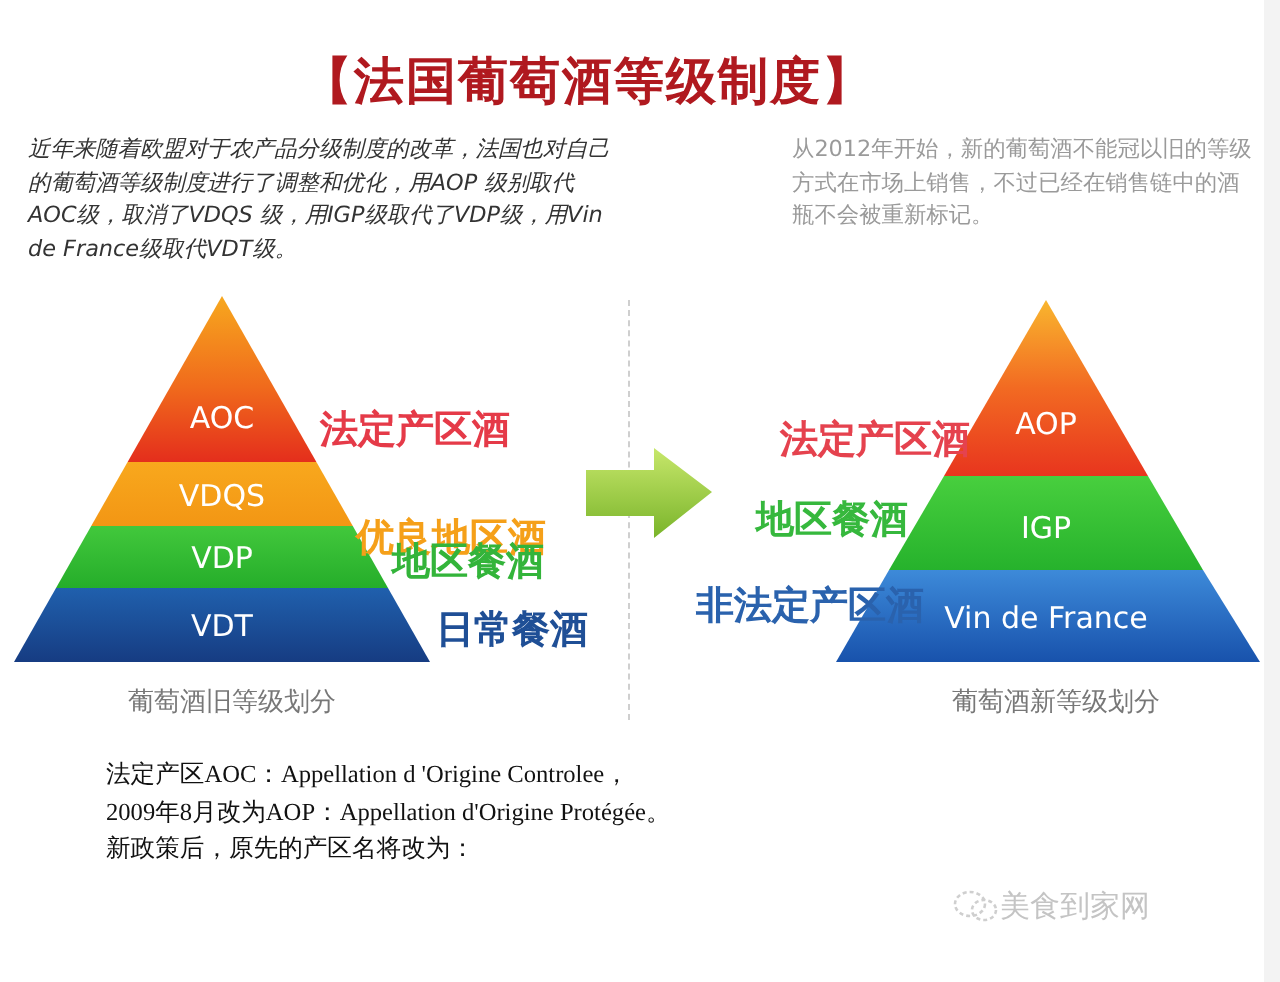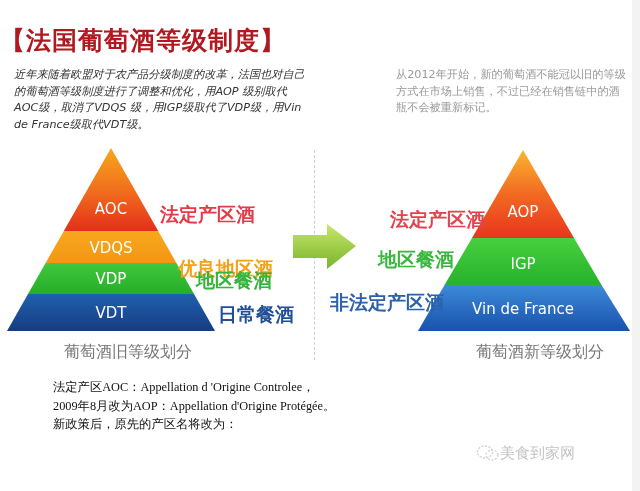--- a/index.html
+++ b/index.html
@@ -1,24 +1,24 @@
 <!DOCTYPE html>
 <html><head>
 <meta charset="utf-8">
 <style>
   html, body { margin: 0; padding: 0; background: #ffffff; }
   body { width: 640px; height: 491px; position: relative; overflow: hidden;
          font-family: "DejaVu Sans", "Liberation Sans", sans-serif; }
   .abs { position: absolute; }
-  .title { left: 0; width: 588px; top: 24px; font-size: 25px;
+  .title { left: 0; width: 588px; top: 24px; text-align: center; font-size: 25px;
            font-weight: bold; letter-spacing: 1px; white-space: nowrap; }
   .intro-left { left: 14px; top: 67px; width: 296px; font-size: 11.2px; line-height: 16.5px; color: #333; font-style: italic; }
   .intro-right { left: 396px; top: 67px; width: 230px; font-size: 11.2px; line-height: 16.5px; color: #9a9a9a; }
   .divider { left: 314px; top: 150px; height: 210px; border-left: 1px dashed #cfcfcf; width: 0; }
-  .caption { font-size: 16px; color: #777; white-space: nowrap; }
+  .caption { font-size: 13px; color: #777; white-space: nowrap; }
   .tag { font-size: 19px; font-weight: bold; white-space: nowrap; }
   .pyr-svg { left: 0; top: 0; }
   .tier-label { font-family: "DejaVu Sans", sans-serif; font-size: 15px; fill: #ffffff; text-anchor: middle; }
   .notes { left: 17px; top: 378px; width: 600px; font-size: 12.3px; line-height: 18.6px; color: #111;
            font-family: Liberation Serif, serif; white-space: nowrap; margin-left: 36px; }
   .note-line { display: block; }
   .watermark { left: 476px; top: 444px; font-size: 15px; color: #c4c4c4; white-space: nowrap; display: flex; align-items: flex-start; gap: 0; }
   .right-edge { left: 632px; top: 0; width: 8px; height: 491px; background: #f3f3f3; }
 </style>
 </head>
@@ -97,21 +97,21 @@
 </svg>
 
 <div class="abs tag" style="left:160px; top:202px; color:#e53a48;">法定产区酒</div>
 <div class="abs tag" style="left:178px; top:236px; color:#f5a019;margin-top:20px;">优良地区酒</div>
 <div class="abs tag" style="left:196px; top:268px; color:#33b43a;">地区餐酒</div>
 <div class="abs tag" style="left:218px; top:302px; color:#1f4f96;">日常餐酒</div>
 <div class="abs caption" style="left:64px; top:342px;">葡萄酒旧等级划分</div>
 
 <div class="abs tag" style="left:390px; top:207px; color:#e5424e;">法定产区酒</div>
 <div class="abs tag" style="left:378px; top:247px; color:#36b83d;">地区餐酒</div>
-<div class="abs tag" style="left:330px; top:290px; color:#2a62ad;font-family:Liberation Serif, serif;">非法定产区酒</div>
+<div class="abs tag" style="left:348px; top:290px; color:#2a62ad;font-family:Liberation Serif, serif;">非法定产区酒</div>
 <div class="abs caption" style="left:476px; top:342px;">葡萄酒新等级划分</div>
 
 <div class="abs notes">
   <span class="note-line">法定产区AOC：Appellation d  'Origine Controlee，</span>
   <span class="note-line">2009年8月改为AOP：Appellation d'Origine Protégée。</span>
   <span class="note-line">新政策后，原先的产区名将改为：</span>
 </div>
 
 <div class="abs watermark">
   <span>

